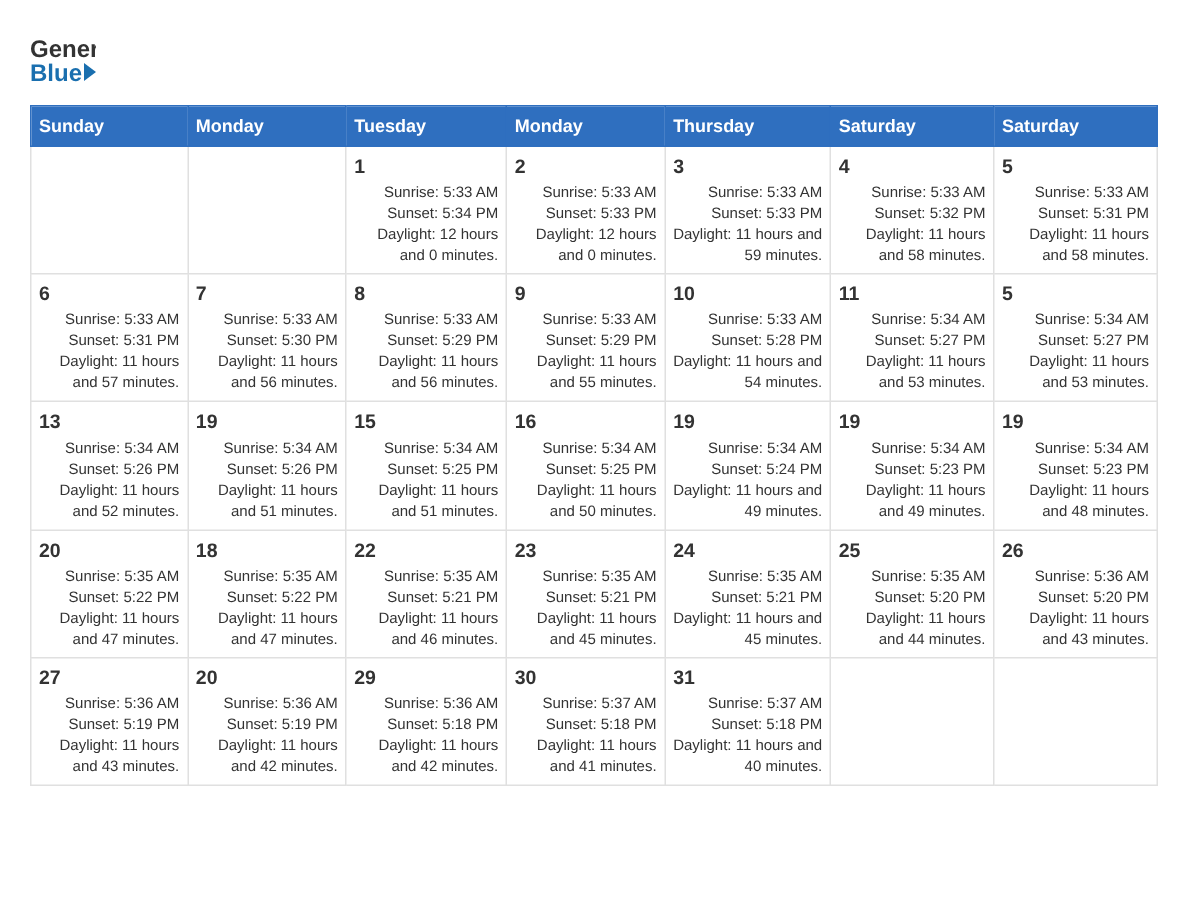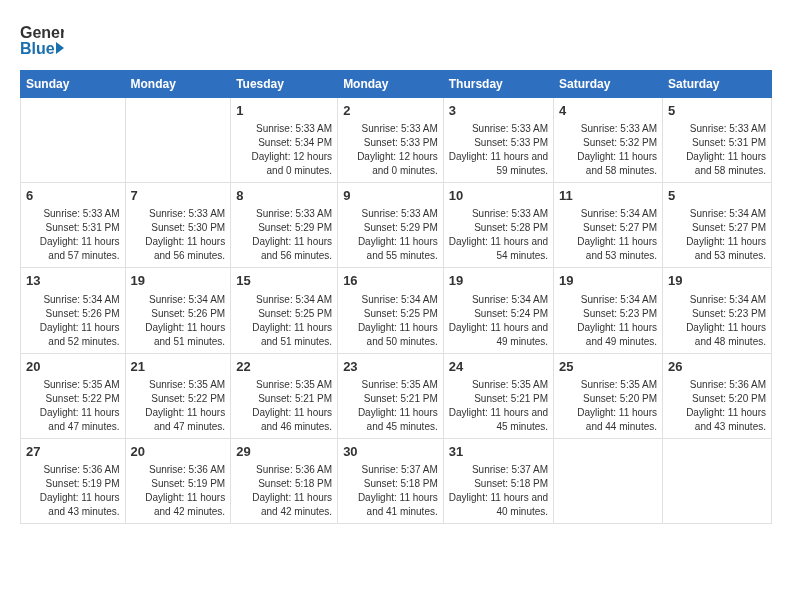--- a/index.html
+++ b/index.html
@@ -190,21 +190,21 @@
           <span class="day-num">19</span>
           <div class="cell-text">Sunrise: 5:34 AM<br>Sunset: 5:23 PM<br>Daylight: 11 hours and 48 minutes.</div>
         </td>
       </tr>
       <tr>
         <td>
           <span class="day-num">20</span>
           <div class="cell-text">Sunrise: 5:35 AM<br>Sunset: 5:22 PM<br>Daylight: 11 hours and 47 minutes.</div>
         </td>
         <td>
-          <span class="day-num">21</span>
+          <span class="day-num">18</span>
           <div class="cell-text">Sunrise: 5:35 AM<br>Sunset: 5:22 PM<br>Daylight: 11 hours and 47 minutes.</div>
         </td>
         <td>
           <span class="day-num">22</span>
           <div class="cell-text">Sunrise: 5:35 AM<br>Sunset: 5:21 PM<br>Daylight: 11 hours and 46 minutes.</div>
         </td>
         <td>
           <span class="day-num">23</span>
           <div class="cell-text">Sunrise: 5:35 AM<br>Sunset: 5:21 PM<br>Daylight: 11 hours and 45 minutes.</div>
         </td>

